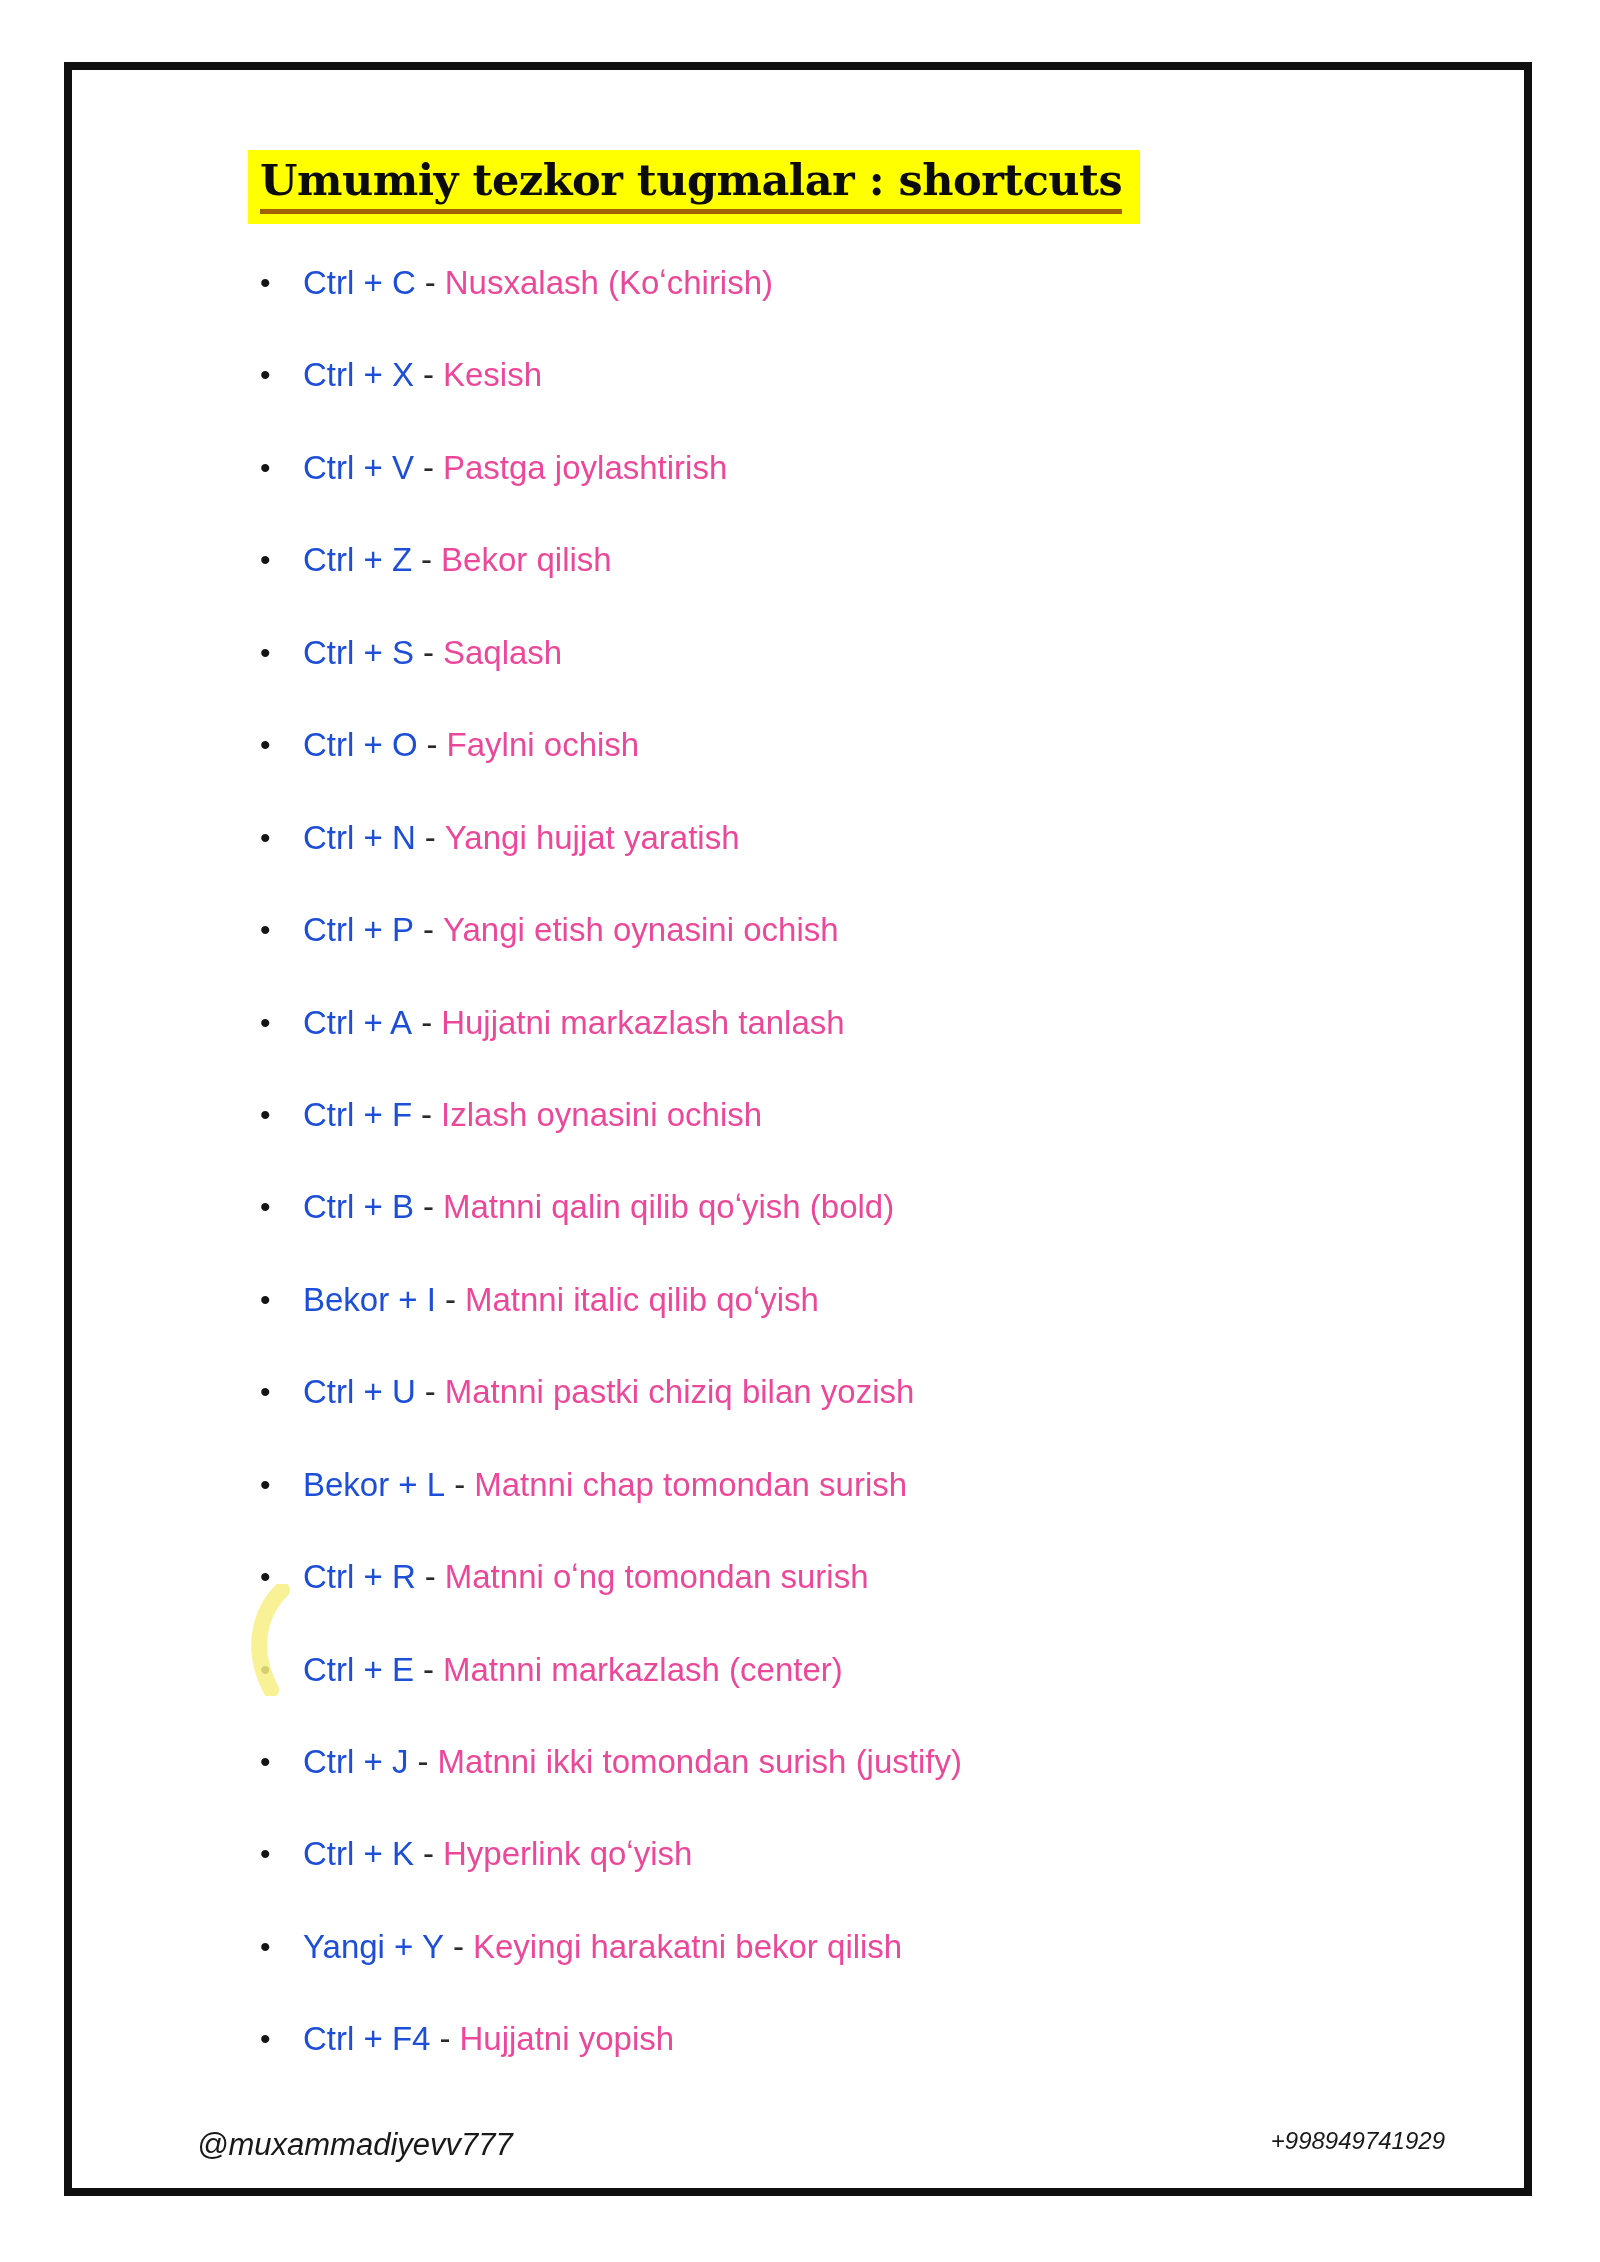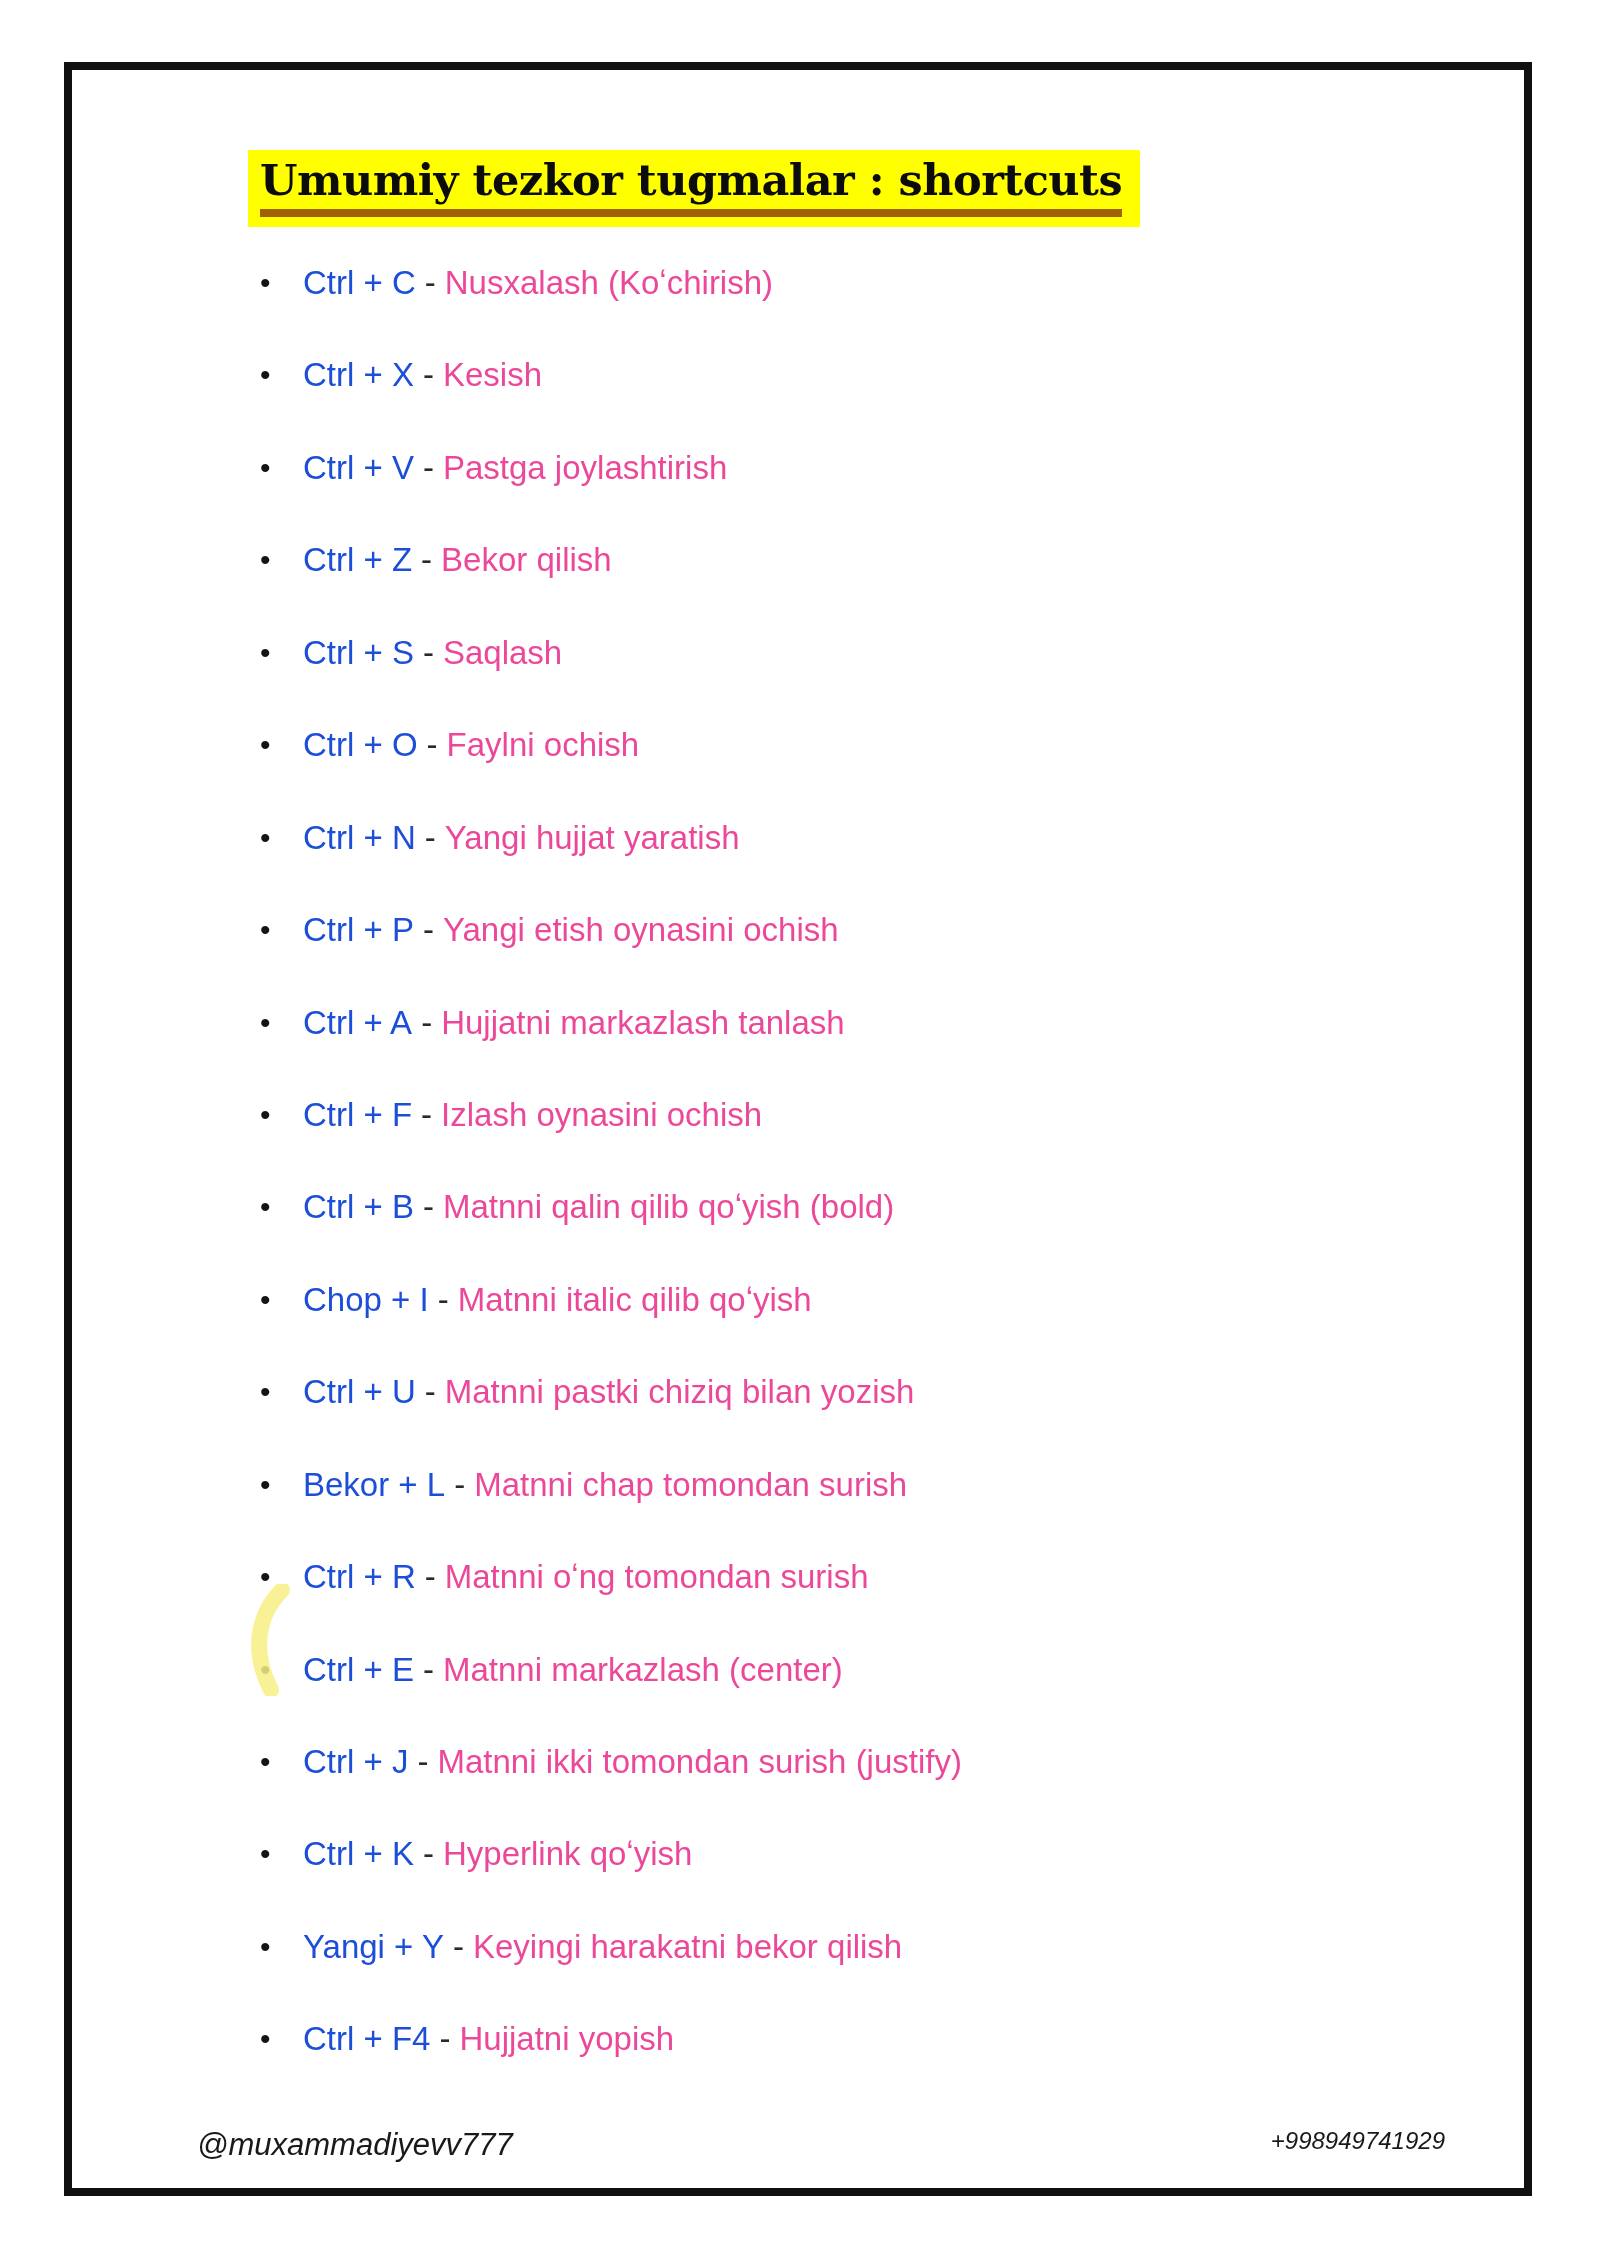--- a/index.html
+++ b/index.html
@@ -31,21 +31,21 @@
     padding: 5px 18px 10px 12px;
     font-family: "DejaVu Serif", serif;
     font-weight: bold;
     font-size: 43px;
     letter-spacing: -0.5px;
     color: #0c0c0c;
     white-space: nowrap;
   }
   .title-text {
     display: inline-block;
-    border-bottom: 8px solid #a16207;
+    border-bottom: 5px solid #a16207;
     padding-bottom: 4px;
   }
   ul.shortcuts {
     position: absolute;
     left: 250px; top: 263px;
     margin: 0; padding: 0;
     list-style: none;
     width: 1200px;
   }
   ul.shortcuts li {
@@ -152,21 +152,21 @@
       <span class="keys">Ctrl + F</span><span class="sep">-</span><span class="desc">Izlash oynasini ochish</span>
     </li>
 
     <li>
       <span class="bullet">•</span>
       <span class="keys">Ctrl + B</span><span class="sep">-</span><span class="desc">Matnni qalin qilib qoʻyish (bold)</span>
     </li>
 
     <li>
       <span class="bullet">•</span>
-      <span class="keys">Chop + I</span><span class="sep">-</span><span class="desc">Matnni italic qilib qoʻyish</span>
+      <span class="keys">Bekor + I</span><span class="sep">-</span><span class="desc">Matnni italic qilib qoʻyish</span>
     </li>
 
     <li>
       <span class="bullet">•</span>
       <span class="keys">Ctrl + U</span><span class="sep">-</span><span class="desc">Matnni pastki chiziq bilan yozish</span>
     </li>
 
     <li>
       <span class="bullet">•</span>
       <span class="keys">Bekor + L</span><span class="sep">-</span><span class="desc">Matnni chap tomondan surish</span>

